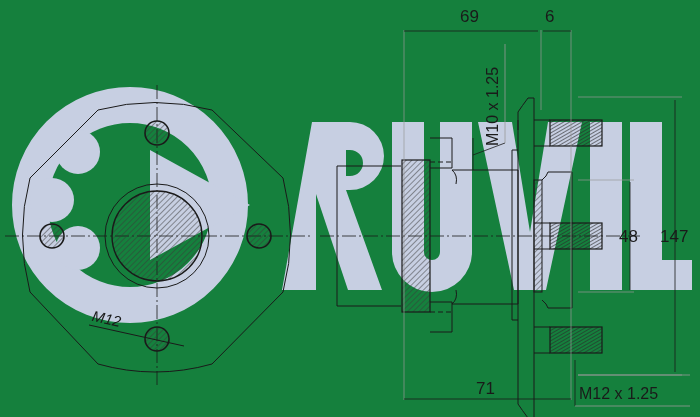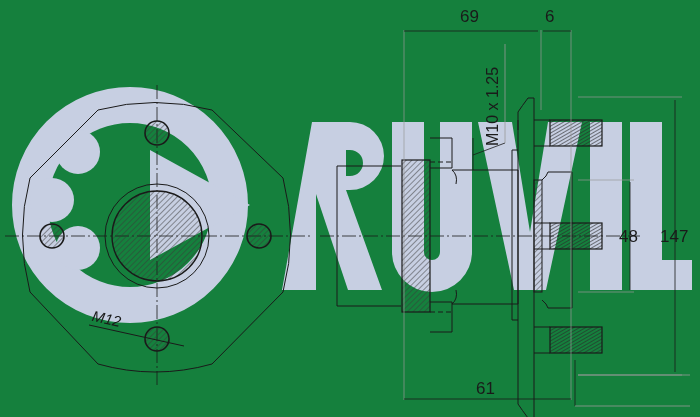--- a/index.html
+++ b/index.html
@@ -111,18 +111,19 @@
       <line x1="505" y1="143" x2="505" y2="44" stroke="#999"></line>
 
       <line x1="575" y1="360" x2="575" y2="406"></line>
       <line x1="575" y1="406" x2="690" y2="406" stroke="#999"></line>
       <line x1="578" y1="375" x2="690" y2="375" stroke="#999"></line>
     </g>
   </svg>
 
   <span class="dim-label" style="left:460px;top:8px;">69</span>
   <span class="dim-label" style="left:545px;top:8px;">6</span>
-  <span class="dim-label" style="left:476px;top:380px;">61</span>
+  <span class="dim-label" style="left:476px;top:380px;">71</span>
   <span class="dim-label" style="left:619px;top:228px;">48</span>
   <span class="dim-label" style="left:660px;top:228px;">147</span>
   <span class="dim-label rot" style="left:485px;top:146px;font-size:16px;">M10 x 1.25</span>
+  <span class="dim-label" style="left:579px;top:386px;font-size:16px;">M12 x 1.25</span>
   <span class="dim-label ital" style="left:92px;top:311px;transform:rotate(12deg);">M12</span>
 </div>
 
 </body></html>

